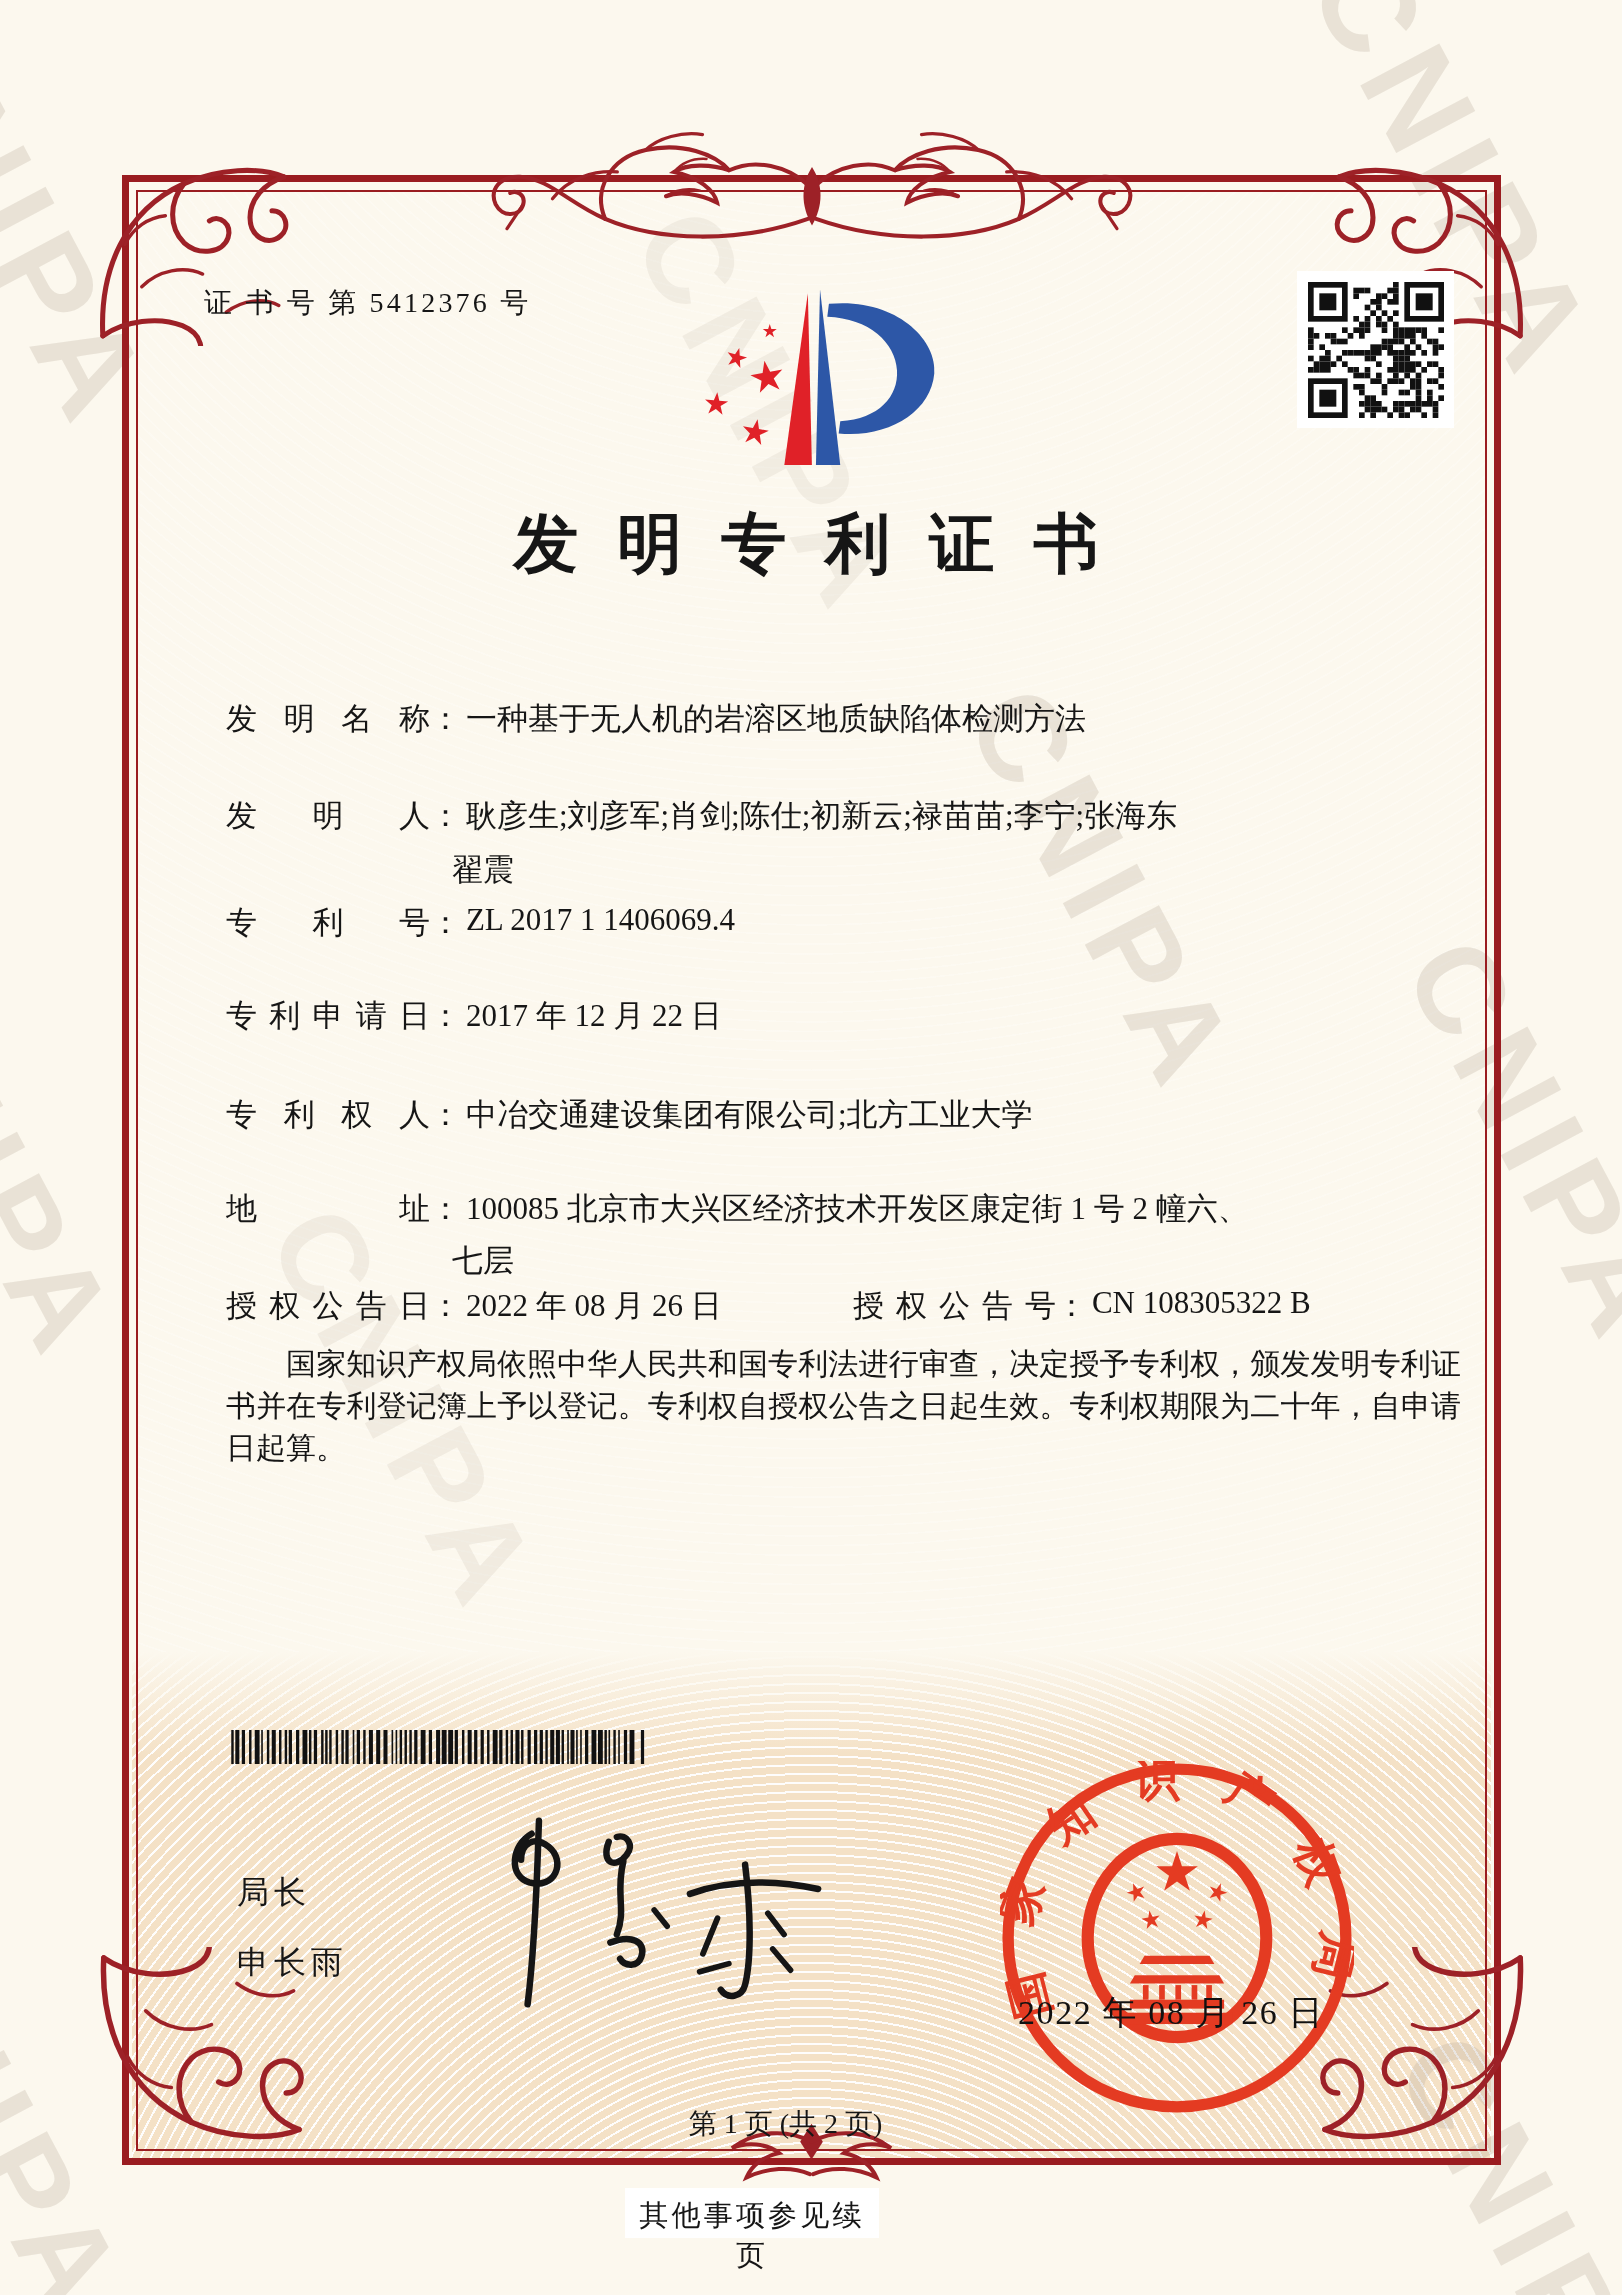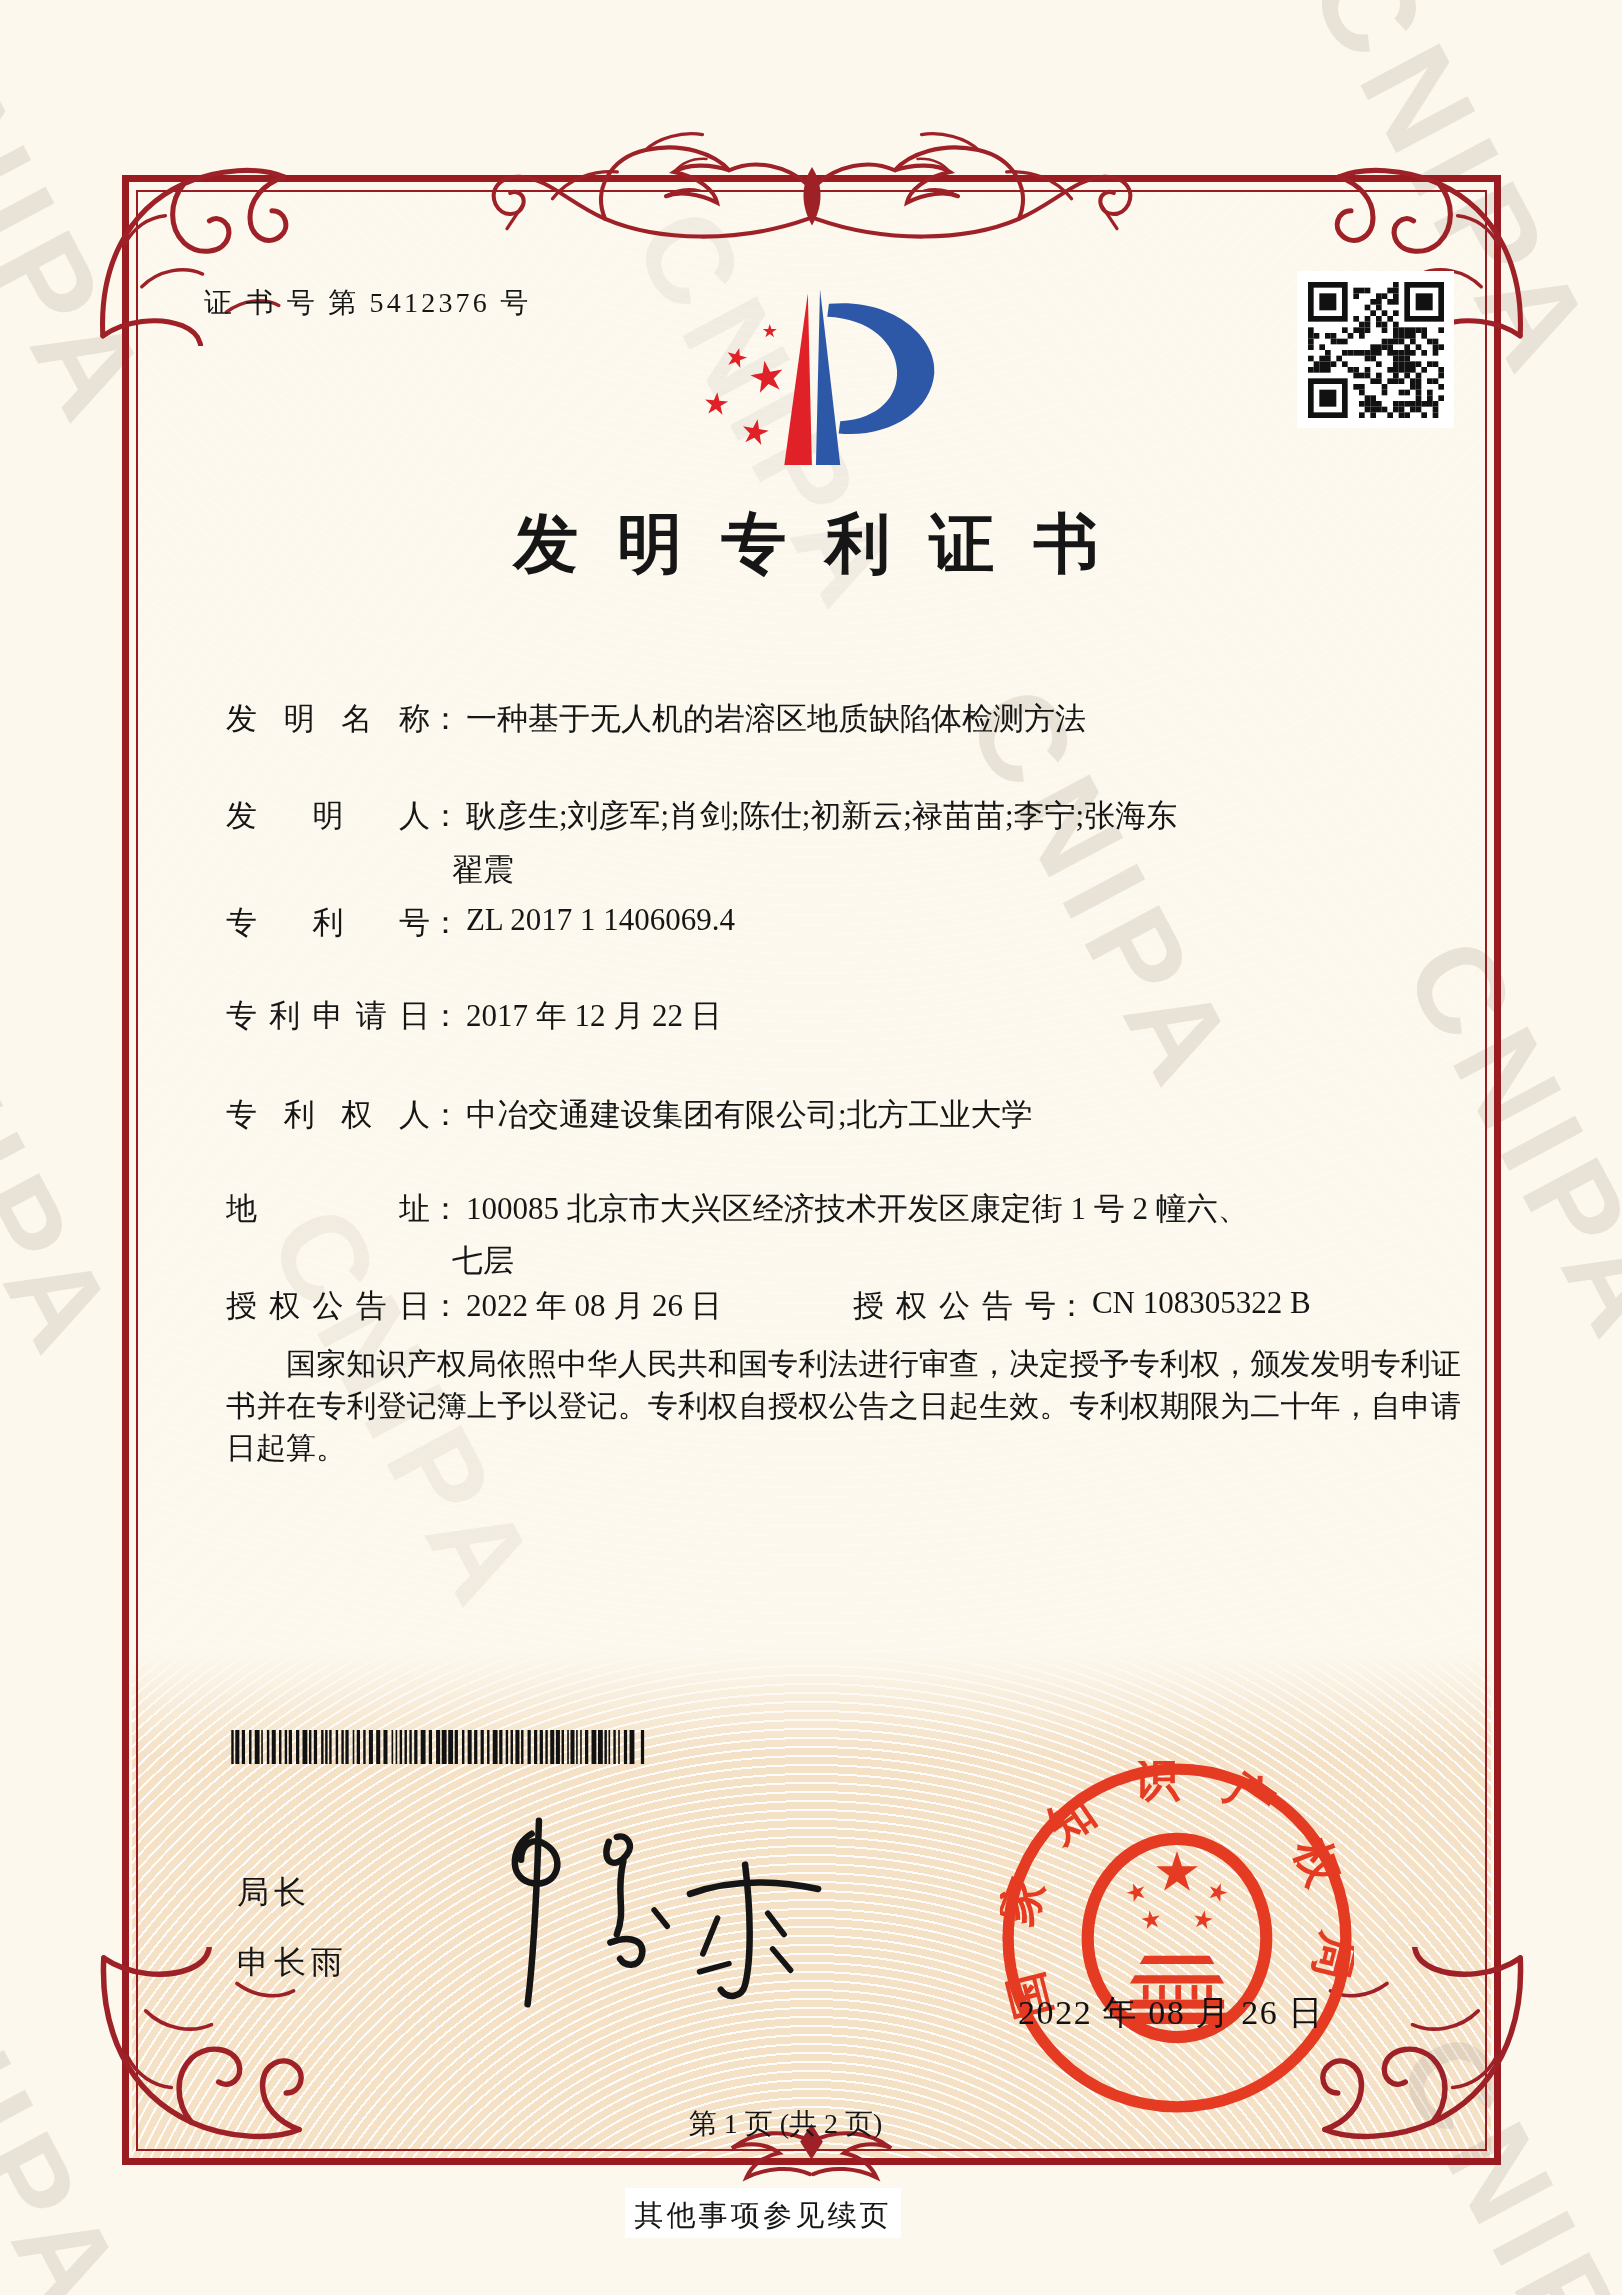--- a/index.html
+++ b/index.html
@@ -29,21 +29,21 @@
   .f-label{display:inline-block;width:204px;text-align:justify;text-align-last:justify;vertical-align:top;}
   .f-colon{display:inline-block;vertical-align:top;}
   .f-value{display:inline-block;margin-left:4.9px;vertical-align:top;}
   .f-cont{position:absolute;left:452px;font-size:31px;white-space:nowrap;}
   .g-label2{display:inline-block;width:203px;text-align:justify;text-align-last:justify;vertical-align:top;}
   .body-p{position:absolute;left:226px;width:1235px;font-size:30px;line-height:42px;
           text-align:justify;text-indent:2em;}
   .signer{position:absolute;left:237px;font-size:32px;letter-spacing:4.9px;}
   .seal-date{position:absolute;left:1018px;top:1990px;font-size:34px;letter-spacing:1.6px;color:#111;white-space:nowrap;}
   .page-info{position:absolute;left:672px;top:2105px;width:227px;text-align:center;font-size:28px;}
-  .footer-band{position:absolute;left:625px;top:2188px;width:276px;height:50px;background:#ffffff;}
+  .footer-band{position:absolute;left:625px;top:2188px;width:254px;height:50px;background:#ffffff;}
   .footer-note{position:absolute;left:0;top:8px;width:100%;text-align:center;font-size:29px;letter-spacing:3.2px;}
   .qr-box{position:absolute;left:1297px;top:271px;width:157px;height:157px;background:#fff;}
   svg{display:block;}
 </style>
 </head>
 <body>
 
 <div class="page">
 
   <div class="waves-upper"></div>

